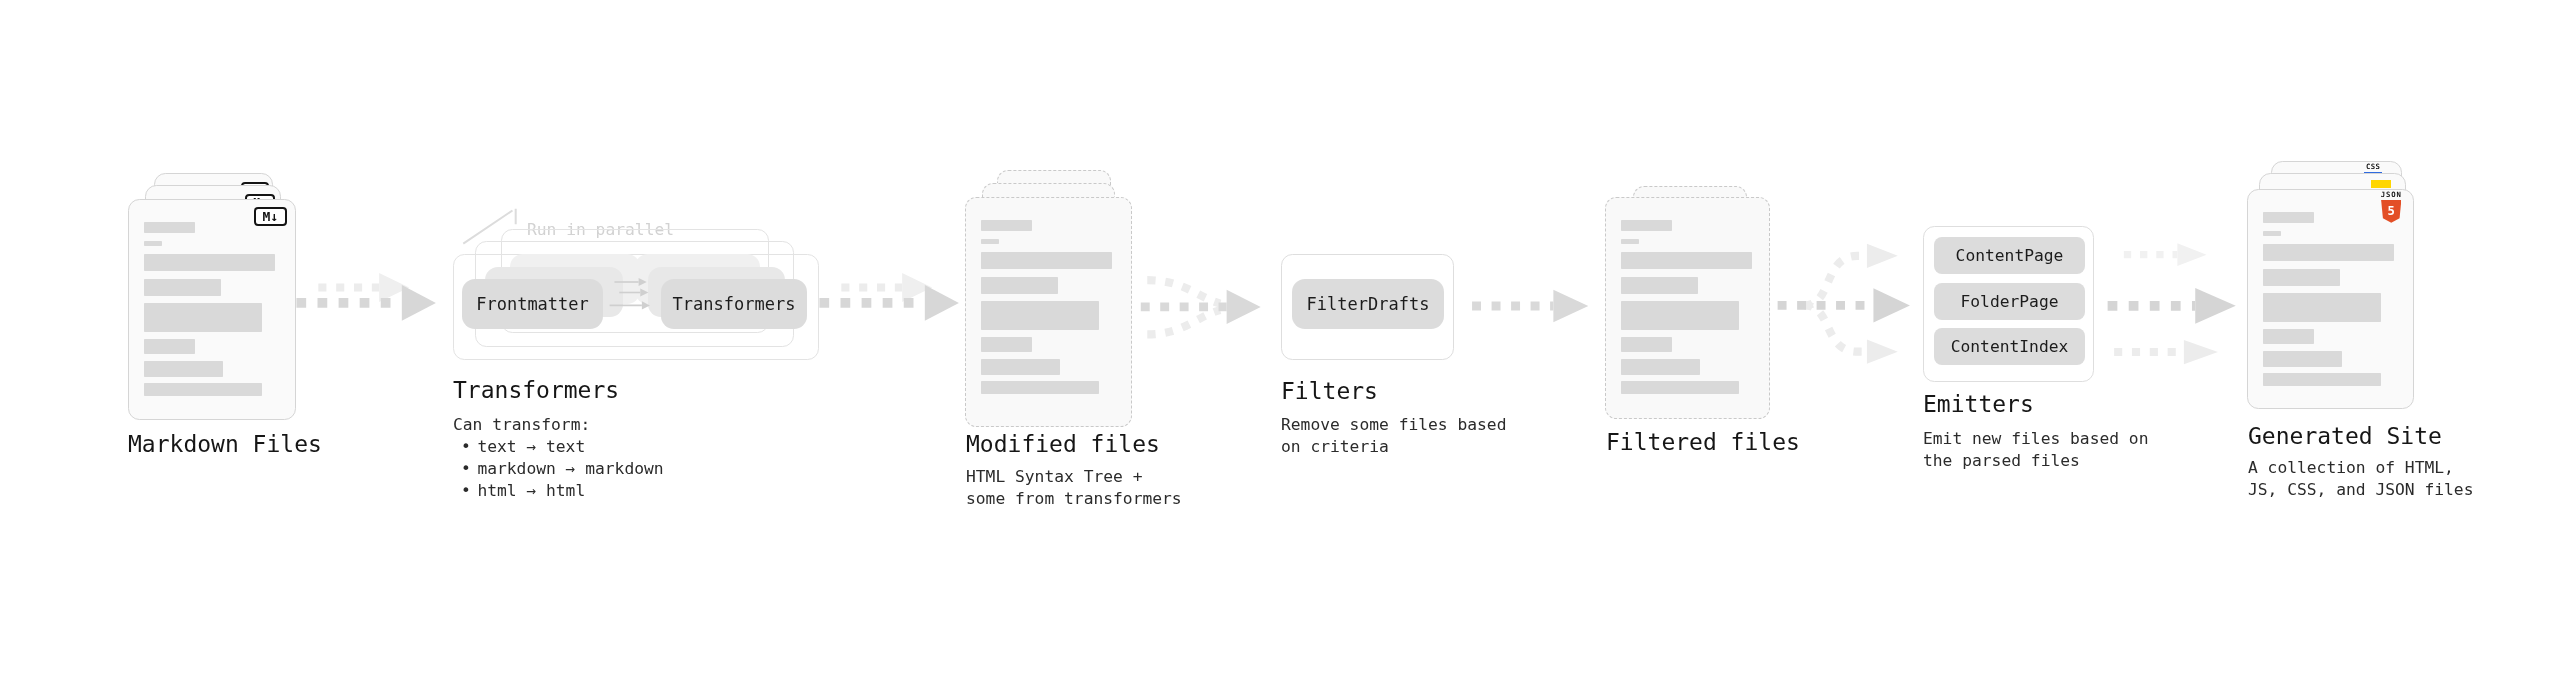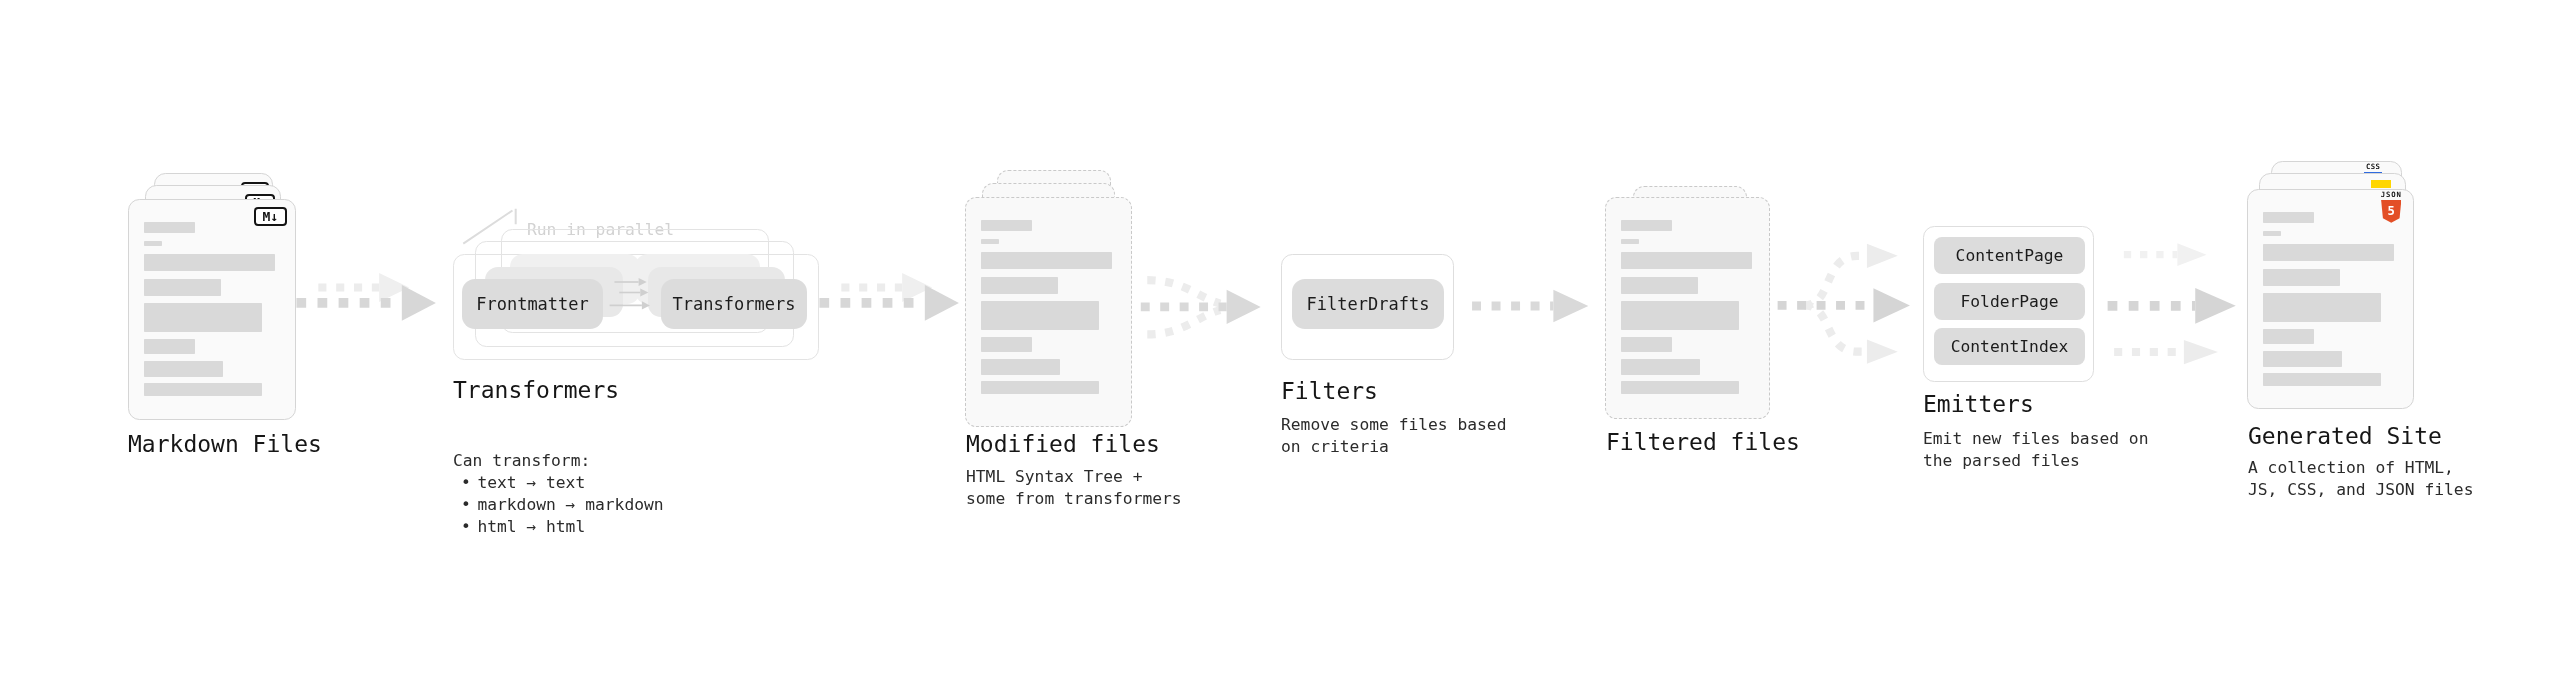--- a/index.html
+++ b/index.html
@@ -114,21 +114,21 @@
     <svg class="arrow" style="left:608px;top:276px;" width="50" height="37" viewBox="0 0 62 45">
       <line x1="8" y1="7" x2="38" y2="7" stroke="#cfcfcf" stroke-width="2"></line>
         <polygon points="38,2 38,12 48,7" fill="#cfcfcf"></polygon>
       <line x1="14" y1="20" x2="40" y2="20" stroke="#cfcfcf" stroke-width="2"></line>
         <polygon points="40,15 40,25 50,20" fill="#cfcfcf"></polygon>
       <line x1="2" y1="36" x2="42" y2="36" stroke="#cfcfcf" stroke-width="2"></line>
         <polygon points="42,31 42,41 52,36" fill="#cfcfcf"></polygon>
     </svg>
 
     <div class="heading" style="left:453px;top:377px;">Transformers</div>
-    <div class="sub" style="left:453px;top:414px;margin-top:36px;">
+    <div class="sub" style="left:453px;top:414px;">
       <div>Can transform:</div>
       <div class="bullet-line">text → text</div>
       <div class="bullet-line">markdown → markdown</div>
       <div class="bullet-line">html → html</div>
     </div>
   </div>
 
   <svg class="arrow" style="left:817px;top:271px;" width="150" height="67" viewBox="0 0 185 82">
     <line x1="30" y1="20" x2="105" y2="20" stroke="#ececec" stroke-width="10" stroke-dasharray="10 12"></line>
     <polygon points="105,2 105,38 142,20" fill="#efefef"></polygon>

